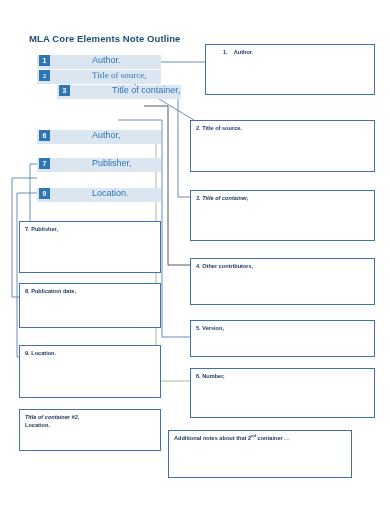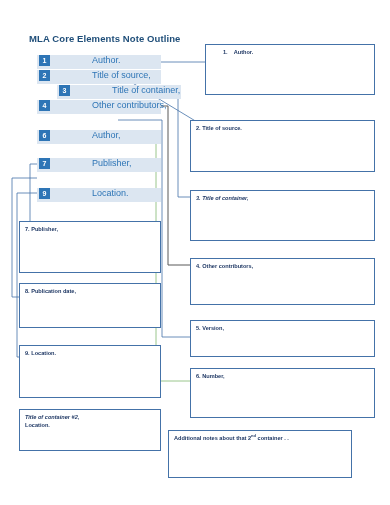--- a/index.html
+++ b/index.html
@@ -120,31 +120,27 @@
 
     <path d="M37,178 L12,178 L12,297 L19,297" stroke="#4472A8" stroke-width="0.8" fill="none"></path>
 
     <path d="M37,193 L17,193 L17,357 L19,357" stroke="#4472A8" stroke-width="0.8" fill="none"></path>
   </svg>
 
   <div class="list-row" style="top:55px;">
     <span class="list-badge">1</span>
     <span class="list-label">Author.</span>
   </div>
-  <div class="list-row" style="top:70px;">
+  <div class="list-row" style="top:70px;font-family:Liberation Serif, serif;">
     <span class="list-badge">2</span>
     <span class="list-label">Title of source,</span>
   </div>
   <div class="list-row" style="top:85px;margin-left:20px;">
     <span class="list-badge">3</span>
     <span class="list-label">Title of container,</span>
-  </div>
-  <div class="list-row" style="top:100px;">
-    <span class="list-badge">4</span>
-    <span class="list-label">Other contributors,</span>
   </div>
   <div class="list-row" style="top:130px;">
     <span class="list-badge">6</span>
     <span class="list-label">Author,</span>
   </div>
   <div class="list-row" style="top:158px;">
     <span class="list-badge">7</span>
     <span class="list-label">Publisher,</span>
   </div>
   <div class="list-row" style="top:188px;">

